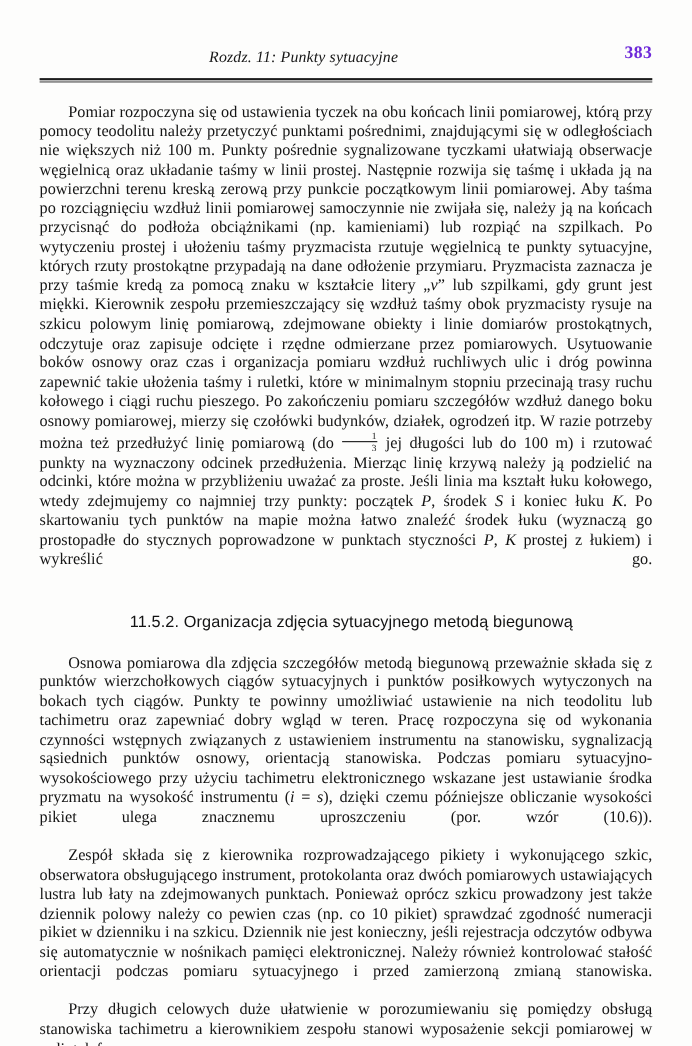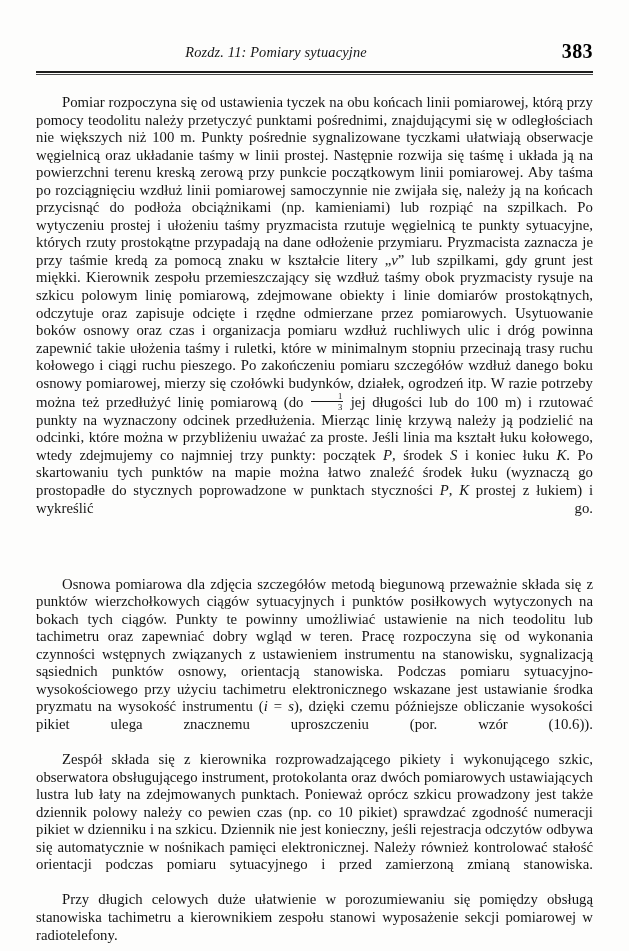--- a/index.html
+++ b/index.html
@@ -40,23 +40,23 @@
     color: #161616;
     white-space: nowrap;
   }
 
   .header-pageno {
     position: absolute;
     right: 0;
     top: -4px;
     font-family: "Liberation Serif", "DejaVu Serif", serif;
     font-weight: bold;
-    font-size: 20px;
+    font-size: 16px;
     letter-spacing: 0.4px;
-    color: #000000;
+    color: #6d28d9;
   }
 
   .header-rule {
     position: absolute;
     left: 36px;
     top: 71px;
     width: 557px;
     height: 4px;
   }
   .header-rule .r-thick {
@@ -143,35 +143,36 @@
 
   .gap-before-heading { height: 21px; }
   .gap-after-heading  { height: 20px; }
 </style>
 </head>
 <body>
 
 <div class="page">
 
   <div class="header-block">
-    <div class="header-title">Rozdz. 11: Pomiary sytuacyjne</div>
+    <div class="header-title">Rozdz. 11: Punkty sytuacyjne</div>
     <div class="header-pageno">383</div>
   </div>
   <div class="header-rule">
     <div class="r-thick"></div>
     <div class="r-thin"></div>
   </div>
 
   <div class="body-col">
 
 
     <p class="para indent"><span>Pomiar rozpoczyna się od ustawienia tyczek na obu końcach linii pomiarowej, którą przy pomocy teodolitu należy przetyczyć punktami pośrednimi, znajdującymi się w odległościach nie większych niż 100 m. Punkty pośrednie sygnalizowane tyczkami ułatwiają obserwacje węgielnicą oraz układanie taśmy w linii prostej. Następnie rozwija się taśmę i układa ją na powierzchni terenu kreską zerową przy punkcie początkowym linii pomiarowej. Aby taśma po rozciągnięciu wzdłuż linii pomiarowej samoczynnie nie zwijała się, należy ją na końcach przycisnąć do podłoża obciążnikami (np. kamieniami) lub rozpiąć na szpilkach. Po wytyczeniu prostej i ułożeniu taśmy pryzmacista rzutuje węgielnicą te punkty sytuacyjne, których rzuty prostokątne przypadają na dane odłożenie przymiaru. Pryzmacista zaznacza je przy taśmie kredą za pomocą znaku w kształcie litery „</span><span class="it">v</span><span>” lub szpilkami, gdy grunt jest miękki. Kierownik zespołu przemieszczający się wzdłuż taśmy obok pryzmacisty rysuje na szkicu polowym linię pomiarową, zdejmowane obiekty i linie domiarów prostokątnych, odczytuje oraz zapisuje odcięte i rzędne odmierzane przez pomiarowych. Usytuowanie boków osnowy oraz czas i organizacja pomiaru wzdłuż ruchliwych ulic i dróg powinna zapewnić takie ułożenia taśmy i ruletki, które w minimalnym stopniu przecinają trasy ruchu kołowego i ciągi ruchu pieszego. Po zakończeniu pomiaru szczegółów wzdłuż danego boku osnowy pomiarowej, mierzy się czołówki budynków, działek, ogrodzeń itp. W razie potrzeby można też przedłużyć linię pomiarową (do </span><span class="frac"><span class="num">1</span><span class="bar"></span><span class="den">3</span></span><span> jej długości lub do 100 m) i rzutować punkty na wyznaczony odcinek przedłużenia. Mierząc linię krzywą należy ją podzielić na odcinki, które można w przybliżeniu uważać za proste. Jeśli linia ma kształt łuku kołowego, wtedy zdejmujemy co najmniej trzy punkty: początek </span><span class="it">P</span><span>, środek </span><span class="it">S</span><span> i koniec łuku </span><span class="it">K</span><span>. Po skartowaniu tych punktów na mapie można łatwo znaleźć środek łuku (wyznaczą go prostopadłe do stycznych poprowadzone w punktach styczności </span><span class="it">P</span><span>, </span><span class="it">K</span><span> prostej z łukiem) i wykreślić go.</span></p>
 
     <div class="gap-before-heading"></div>
 
+    <h2 class="section-heading">11.5.2. Organizacja zdjęcia sytuacyjnego metodą biegunową</h2>
 
     <div class="gap-after-heading"></div>
 
     <p class="para indent"><span>Osnowa pomiarowa dla zdjęcia szczegółów metodą biegunową przeważnie składa się z punktów wierzchołkowych ciągów sytuacyjnych i punktów posiłkowych wytyczonych na bokach tych ciągów. Punkty te powinny umożliwiać ustawienie na nich teodolitu lub tachimetru oraz zapewniać dobry wgląd w teren. Pracę rozpoczyna się od wykonania czynności wstępnych związanych z ustawieniem instrumentu na stanowisku, sygnalizacją sąsiednich punktów osnowy, orientacją stanowiska. Podczas pomiaru sytuacyjno-wysokościowego przy użyciu tachimetru elektronicznego wskazane jest ustawianie środka pryzmatu na wysokość instrumentu (</span><span class="it">i</span><span> = </span><span class="it">s</span><span>), dzięki czemu późniejsze obliczanie wysokości pikiet ulega znacznemu uproszczeniu (por. wzór (10.6)).</span></p>
 
     <p class="para indent">Zespół składa się z kierownika rozprowadzającego pikiety i wykonującego szkic, obserwatora obsługującego instrument, protokolanta oraz dwóch pomiarowych ustawiających lustra lub łaty na zdejmowanych punktach. Ponieważ oprócz szkicu prowadzony jest także dziennik polowy należy co pewien czas (np. co 10 pikiet) sprawdzać zgodność numeracji pikiet w dzienniku i na szkicu. Dziennik nie jest konieczny, jeśli rejestracja odczytów odbywa się automatycznie w nośnikach pamięci elektronicznej. Należy również kontrolować stałość orientacji podczas pomiaru sytuacyjnego i przed zamierzoną zmianą stanowiska.</p>
 
     <p class="para indent nostretch">Przy długich celowych duże ułatwienie w porozumiewaniu się pomiędzy obsługą stanowiska tachimetru a kierownikiem zespołu stanowi wyposażenie sekcji pomiarowej w radiotelefony.</p>
 
   </div>

